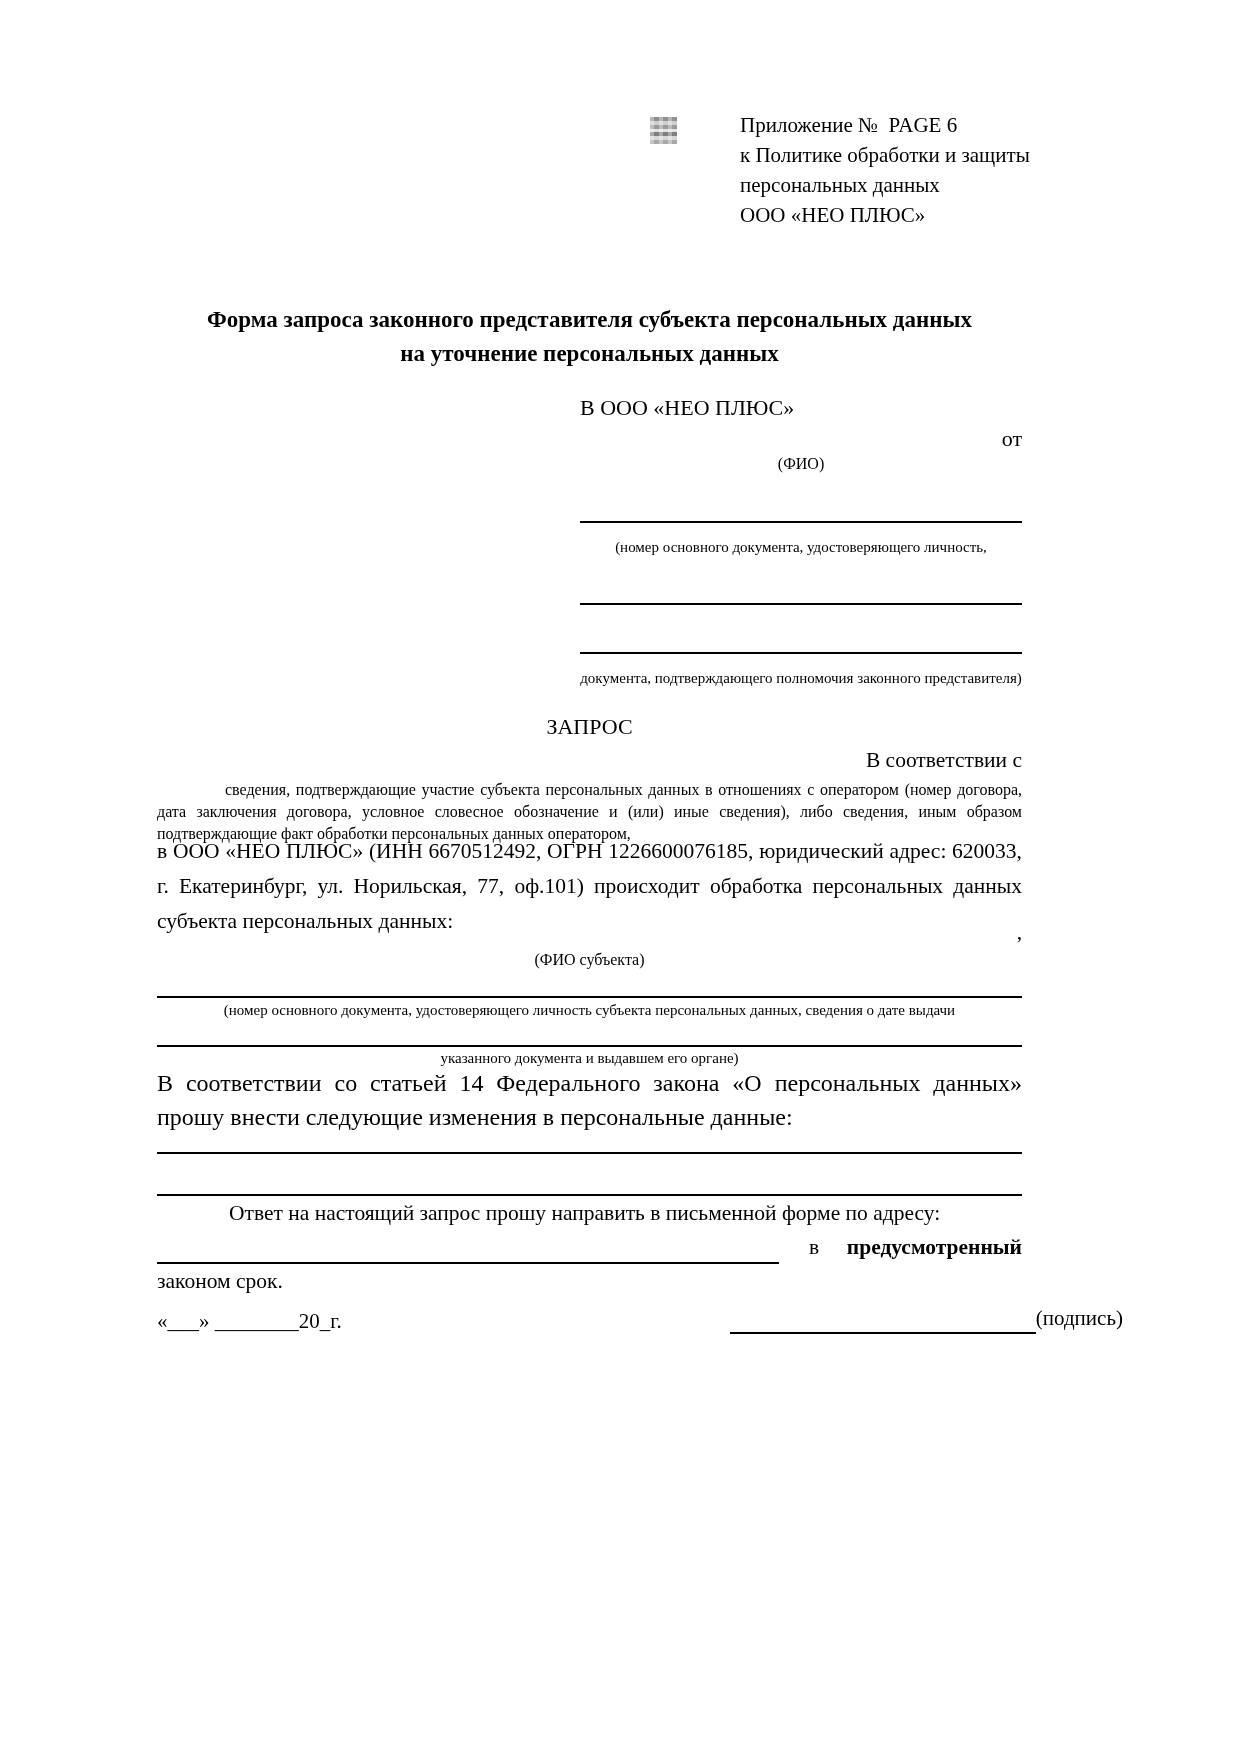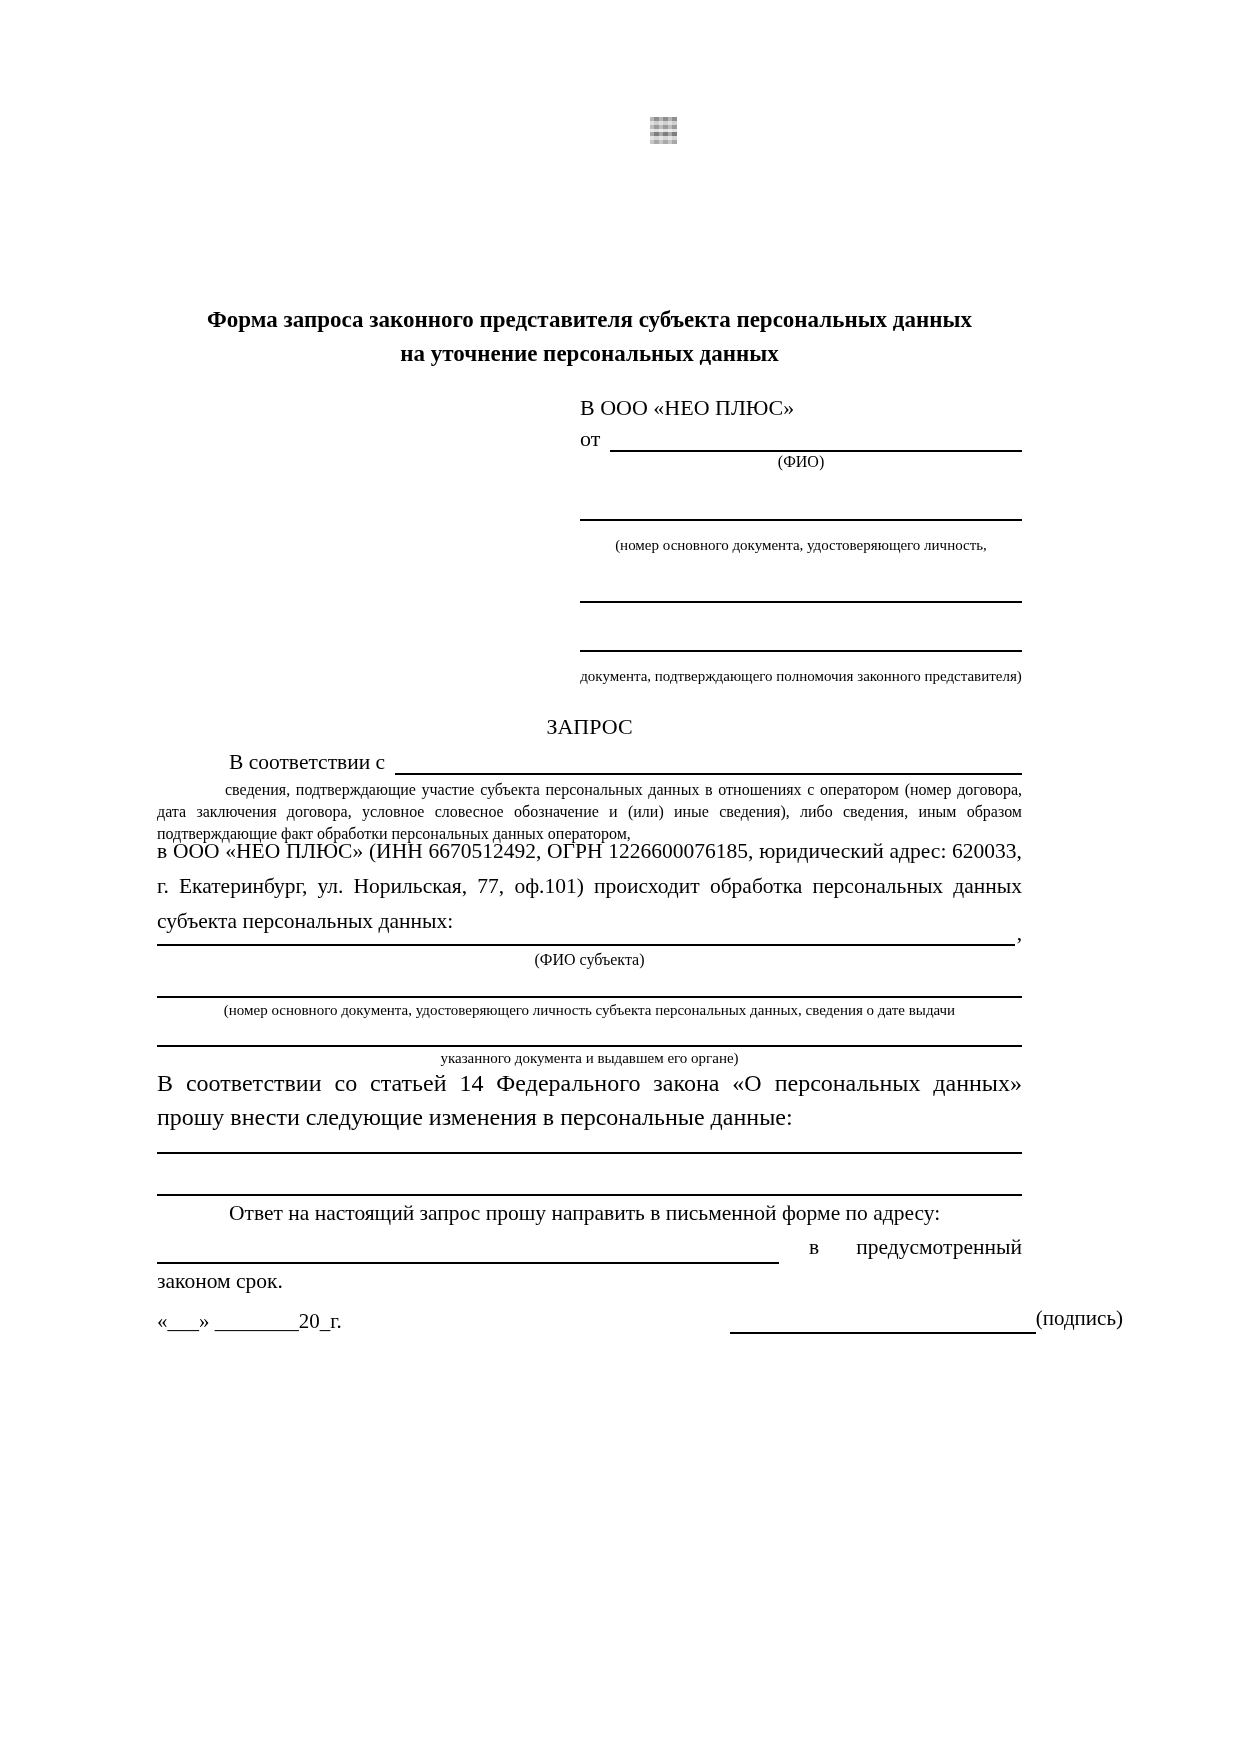--- a/index.html
+++ b/index.html
@@ -6,21 +6,21 @@
   .page{
     position:relative;
     width:1242px;height:1755px;
     background:#ffffff;
     color:#000;
     font-family:"Liberation Serif","DejaVu Serif",serif;
     overflow:hidden;
   }
   .abs{position:absolute;}
   .blank{border-bottom:2px solid #000;}
-  .row{display:flex;align-items:flex-end;}
+  .row{display:flex;align-items:flex-end;flex-direction:column;}
   .cap{text-align:center;}
   .just{text-align:justify;}
 
   
   .artifact{
     left:650px;top:117px;width:27px;height:27px;
     background:
       repeating-linear-gradient(90deg, rgba(255,255,255,.35) 0 4px, rgba(0,0,0,0) 4px 9px),
       repeating-linear-gradient(180deg,#8f8f8f 0 4px,#cfcfcf 4px 8px,#9a9a9a 8px 12px,#e2e2e2 12px 15px,#7e7e7e 15px 19px,#d6d6d6 19px 23px,#a8a8a8 23px 27px);
   }
@@ -56,34 +56,40 @@
   .law-par{left:157px;top:1066px;width:865px;font-size:24px;line-height:34px;margin:0;}
   .free-line-1{left:157px;top:1128px;width:865px;height:24px;}
   .free-line-2{left:157px;top:1170px;width:865px;height:24px;}
 
   
   .resp{left:157px;top:1196px;width:865px;font-size:21.5px;line-height:34px;}
   .resp .l1{text-indent:72px;}
   .resp .l2{display:flex;align-items:flex-end;height:34px;}
   .resp .l2 .blank{width:622px;height:26px;}
   .resp .l2 .w1{margin-left:30px;}
-  .resp .l2 .w2{margin-left:auto;}
+  .resp .l2 .w2{margin-left:auto;font-weight:bold;}
 
   
   .sig-row{left:157px;top:1306px;width:966px;font-size:21px;display:flex;align-items:flex-end;}
   .sig-row .right{margin-left:auto;display:flex;align-items:flex-start;}
   .sig-row .right .blank{width:306px;height:26px;}
   .nowrap{white-space:nowrap;}
 </style>
 </head>
 <body>
 
 <div class="page">
 
   <div class="abs artifact"></div>
+  <div class="abs hdr">
+    <div>Приложение №&nbsp; PAGE 6</div>
+    <div>к Политике обработки и защиты</div>
+    <div>персональных данных</div>
+    <div>ООО «НЕО ПЛЮС»</div>
+  </div>
 
   <div class="abs title">
     <div>Форма запроса законного представителя субъекта персональных данных</div>
     <div>на уточнение персональных данных</div>
   </div>
 
   <div class="abs addr">
     <div>В ООО «НЕО ПЛЮС»</div>
     <div class="row from-row">
       <span>от</span>

